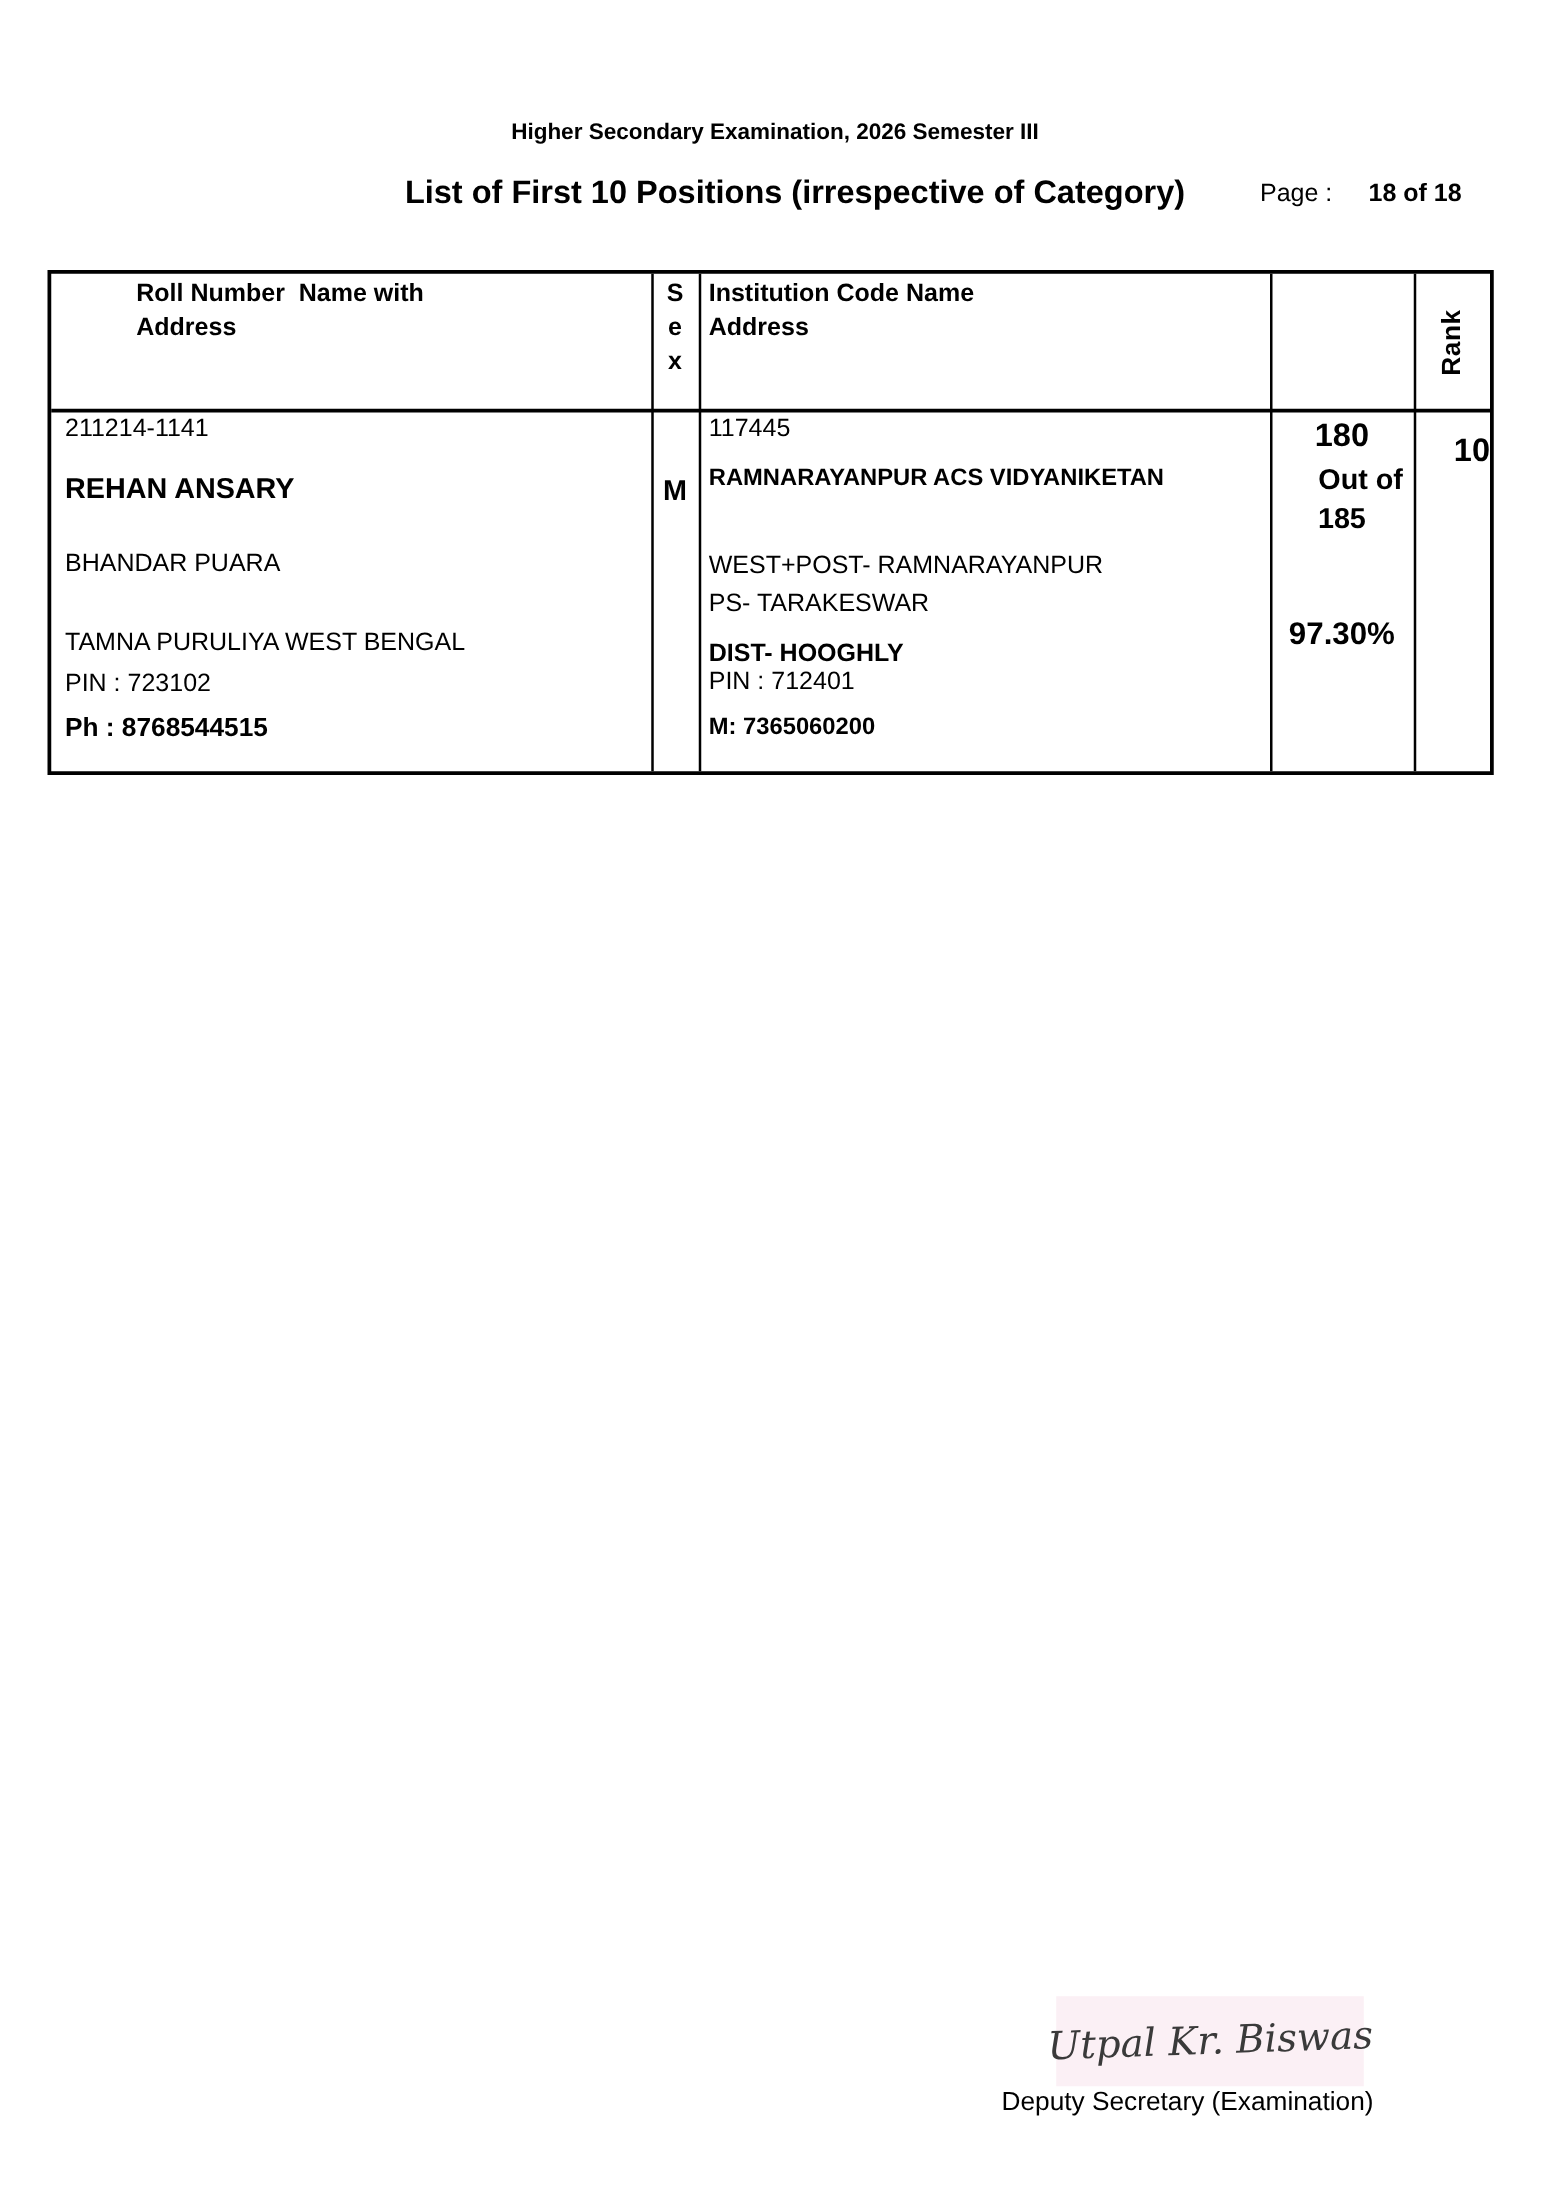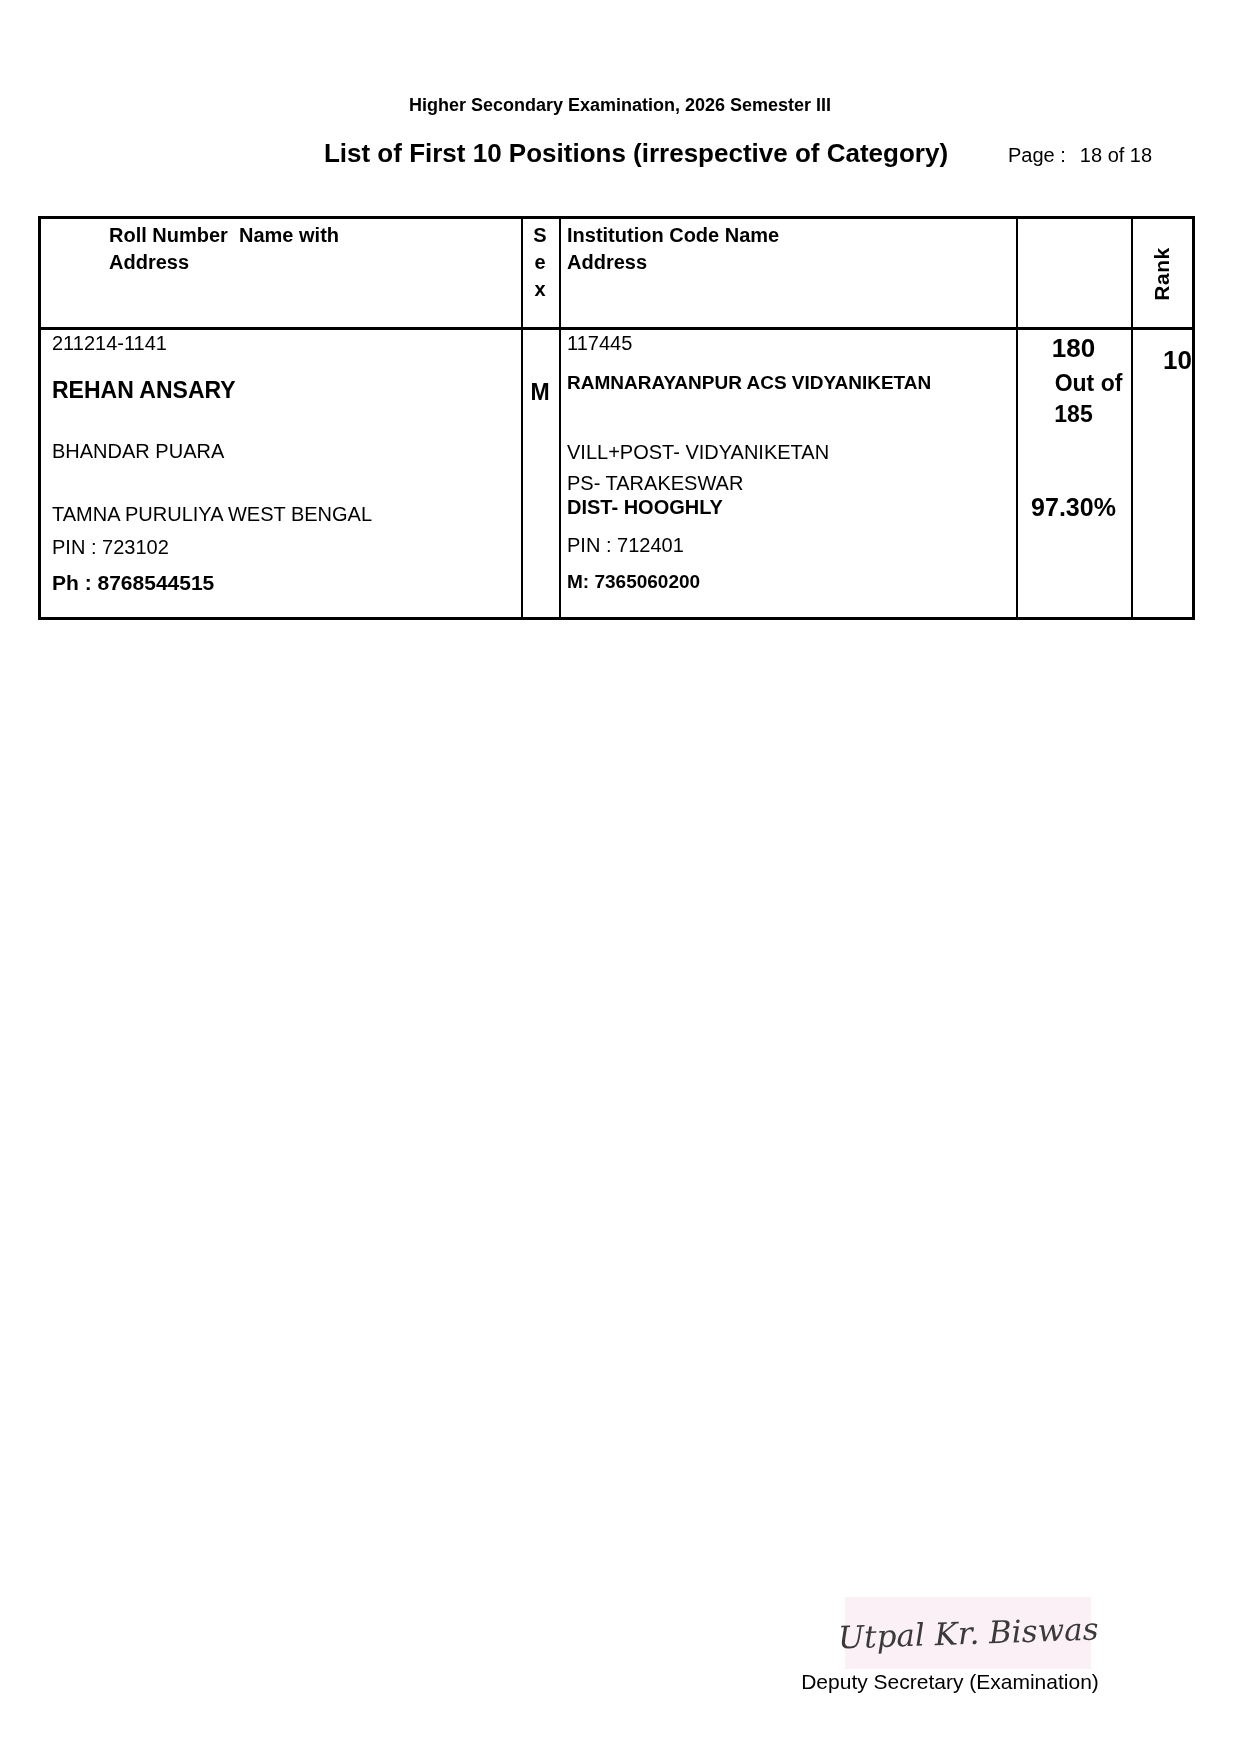--- a/index.html
+++ b/index.html
@@ -30,21 +30,21 @@
     font-size: 18px; font-weight: bold; text-align: center;
   }
   .title3 {
     top: 138px; left: 16px; width: 1240px;
     font-size: 26px; font-weight: bold; text-align: center;
   }
   .page-label {
     top: 144px; left: 1008px;
     font-size: 20px;
   }
-  .page-label .val { margin-left: 14px; }
+  .page-label .val { margin-left: 29px; font-weight: bold; }
 
   
   .result-table {
     top: 216px; left: 38px;
     width: 1151px; height: 398px;
     border: 3px solid #000000;
   }
   .vline {
     position: absolute; top: 0; bottom: 0;
     width: 2px; background: #000000;
@@ -82,21 +82,21 @@
   .cand-pin     { top: 317px; left: 11px; }
   .cand-phone   { top: 352px; left: 11px; font-size: 21px; font-weight: bold; }
 
   .sex-val      { top: 160px; left: 480px; width: 38px; text-align: center;
                   font-size: 23px; font-weight: bold; }
 
   .inst-code    { top: 113px; left: 526px; }
   .inst-name    { top: 153px; left: 526px; font-size: 19px; font-weight: bold; text-align: center; }
   .inst-addr1   { top: 222px; left: 526px; }
   .inst-addr2   { top: 253px; left: 526px; }
-  .inst-dist    { top: 277px; left: 526px; font-size: 20px; font-weight: bold; }
+  .inst-dist    { top: 293px; left: 526px; font-size: 20px; font-weight: bold; }
   .inst-pin     { top: 315px; left: 526px; }
   .inst-mobile  { top: 352px; left: 526px; font-size: 19px; font-weight: bold; }
 
   .marks-col { left: 975px; width: 115px; text-align: center; font-weight: bold; }
   .marks-obt    { top: 114px; font-size: 26px; }
   .marks-outof  { top: 151px; font-size: 23px; padding-left: 15px; }
   .marks-total  { top: 182px; font-size: 23px; }
   .marks-pct    { top: 274px; font-size: 25px; }
 
   .rank-val     { top: 114px; left: 1090px; width: 61px; text-align: right;
@@ -154,21 +154,21 @@
     <div class="abs cand-name">REHAN ANSARY</div>
     <div class="abs td cand-addr1">BHANDAR PUARA</div>
     <div class="abs td cand-addr2">TAMNA PURULIYA WEST BENGAL</div>
     <div class="abs td cand-pin">PIN : 723102</div>
     <div class="abs cand-phone">Ph : 8768544515</div>
 
     <div class="abs sex-val">M</div>
 
     <div class="abs td inst-code">117445</div>
     <div class="abs inst-name">RAMNARAYANPUR ACS VIDYANIKETAN</div>
-    <div class="abs td inst-addr1">VILL+POST- VIDYANIKETAN</div>
+    <div class="abs td inst-addr1">WEST+POST- RAMNARAYANPUR</div>
     <div class="abs td inst-addr2">PS- TARAKESWAR</div>
     <div class="abs inst-dist">DIST- HOOGHLY</div>
     <div class="abs td inst-pin">PIN : 712401</div>
     <div class="abs inst-mobile">M: 7365060200</div>
 
     <div class="abs marks-col marks-obt">180</div>
     <div class="abs marks-col marks-outof">Out of</div>
     <div class="abs marks-col marks-total">185</div>
     <div class="abs marks-col marks-pct">97.30%</div>
 

